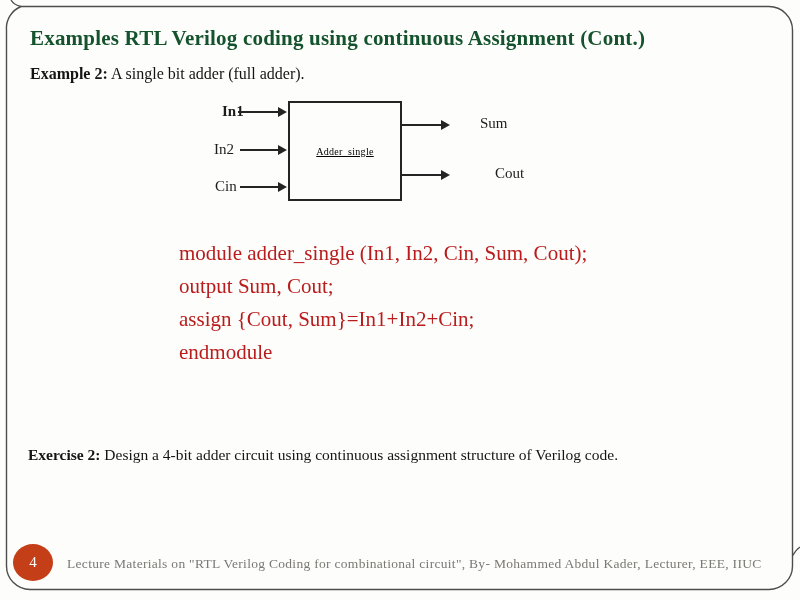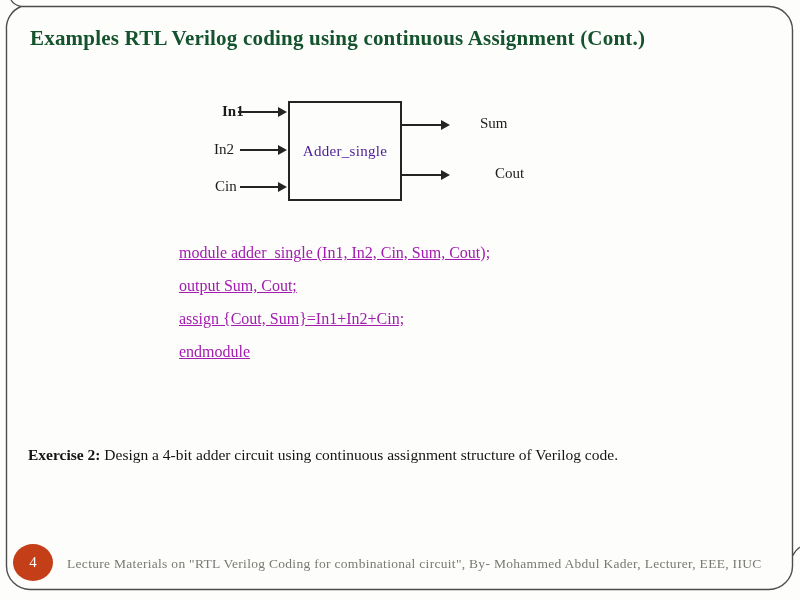--- a/index.html
+++ b/index.html
@@ -34,29 +34,29 @@
     position: absolute; width: 0; height: 0;
     border-left: 9px solid #242424;
     border-top: 5px solid transparent;
     border-bottom: 5px solid transparent;
   }
   .adder-block {
     position: absolute; left: 288px; top: 101px; width: 114px; height: 100px;
     border: 2px solid #242424; background: #fdfdfb;
     display: flex; align-items: center; justify-content: center;
   }
-  .adder-block-label { font-size: 15px; color: #4c1d95; letter-spacing: 0.3px; }
+  .adder-block-label { font-size: 10px; color: #000000; letter-spacing: 0.3px; text-decoration: underline; }
 
   .code-label {
     position: absolute; left: 23px; top: 241px;
     font-size: 16.5px; font-weight: bold; color: #0d0d0d;
   }
   .code-block {
     position: absolute; left: 179px; top: 243px;
-    font-size: 16px; color: #a21caf; text-decoration: underline;
+    font-size: 21px; color: #b91c1c;
   }
   .code-block .code-line {
     height: 33px; line-height: 20px; white-space: nowrap;
   }
 
   .exercise-line {
     position: absolute; left: 28px; top: 446px;
     font-size: 15.5px; white-space: nowrap; color: #141414;
   }
   .exercise-line .lbl { font-weight: bold; }
@@ -78,20 +78,23 @@
 <div class="slide">
 
   <svg class="frame-svg" width="800" height="600" viewBox="0 0 800 600">
     <path d="M 21 6.5 H 769 A 23.5 23.5 0 0 1 792.5 30 V 566 A 23.5 23.5 0 0 1 769 589.5 H 30 A 23.5 23.5 0 0 1 6.5 566 V 30 A 23.5 23.5 0 0 1 21 6.5" fill="none" stroke="#4d4d4d" stroke-width="1.4"></path>
     <path d="M 21 6.5 C 16.5 5.5 13 3.5 11 0" fill="none" stroke="#4d4d4d" stroke-width="1.3"></path>
     <path d="M 792.5 556 C 794.5 552 797 549 800 547" fill="none" stroke="#4d4d4d" stroke-width="1.1"></path>
   </svg>
 
   <div class="title">Examples RTL Verilog coding using continuous Assignment (Cont.)</div>
 
+  <div class="example-line">
+    <span class="lbl">Example 2:</span><span> A single bit adder (full adder).</span>
+  </div>
 
   <div>
     <div class="io-label" style="left:222px; top:103px;font-weight:bold;">In1</div>
     <div class="arrow-line" style="left:238px; top:111px; width:41px;"></div>
     <div class="arrow-head" style="left:278px; top:107px;"></div>
 
     <div class="io-label" style="left:214px; top:141px;">In2</div>
     <div class="arrow-line" style="left:240px; top:149px; width:39px;"></div>
     <div class="arrow-head" style="left:278px; top:145px;"></div>
 

